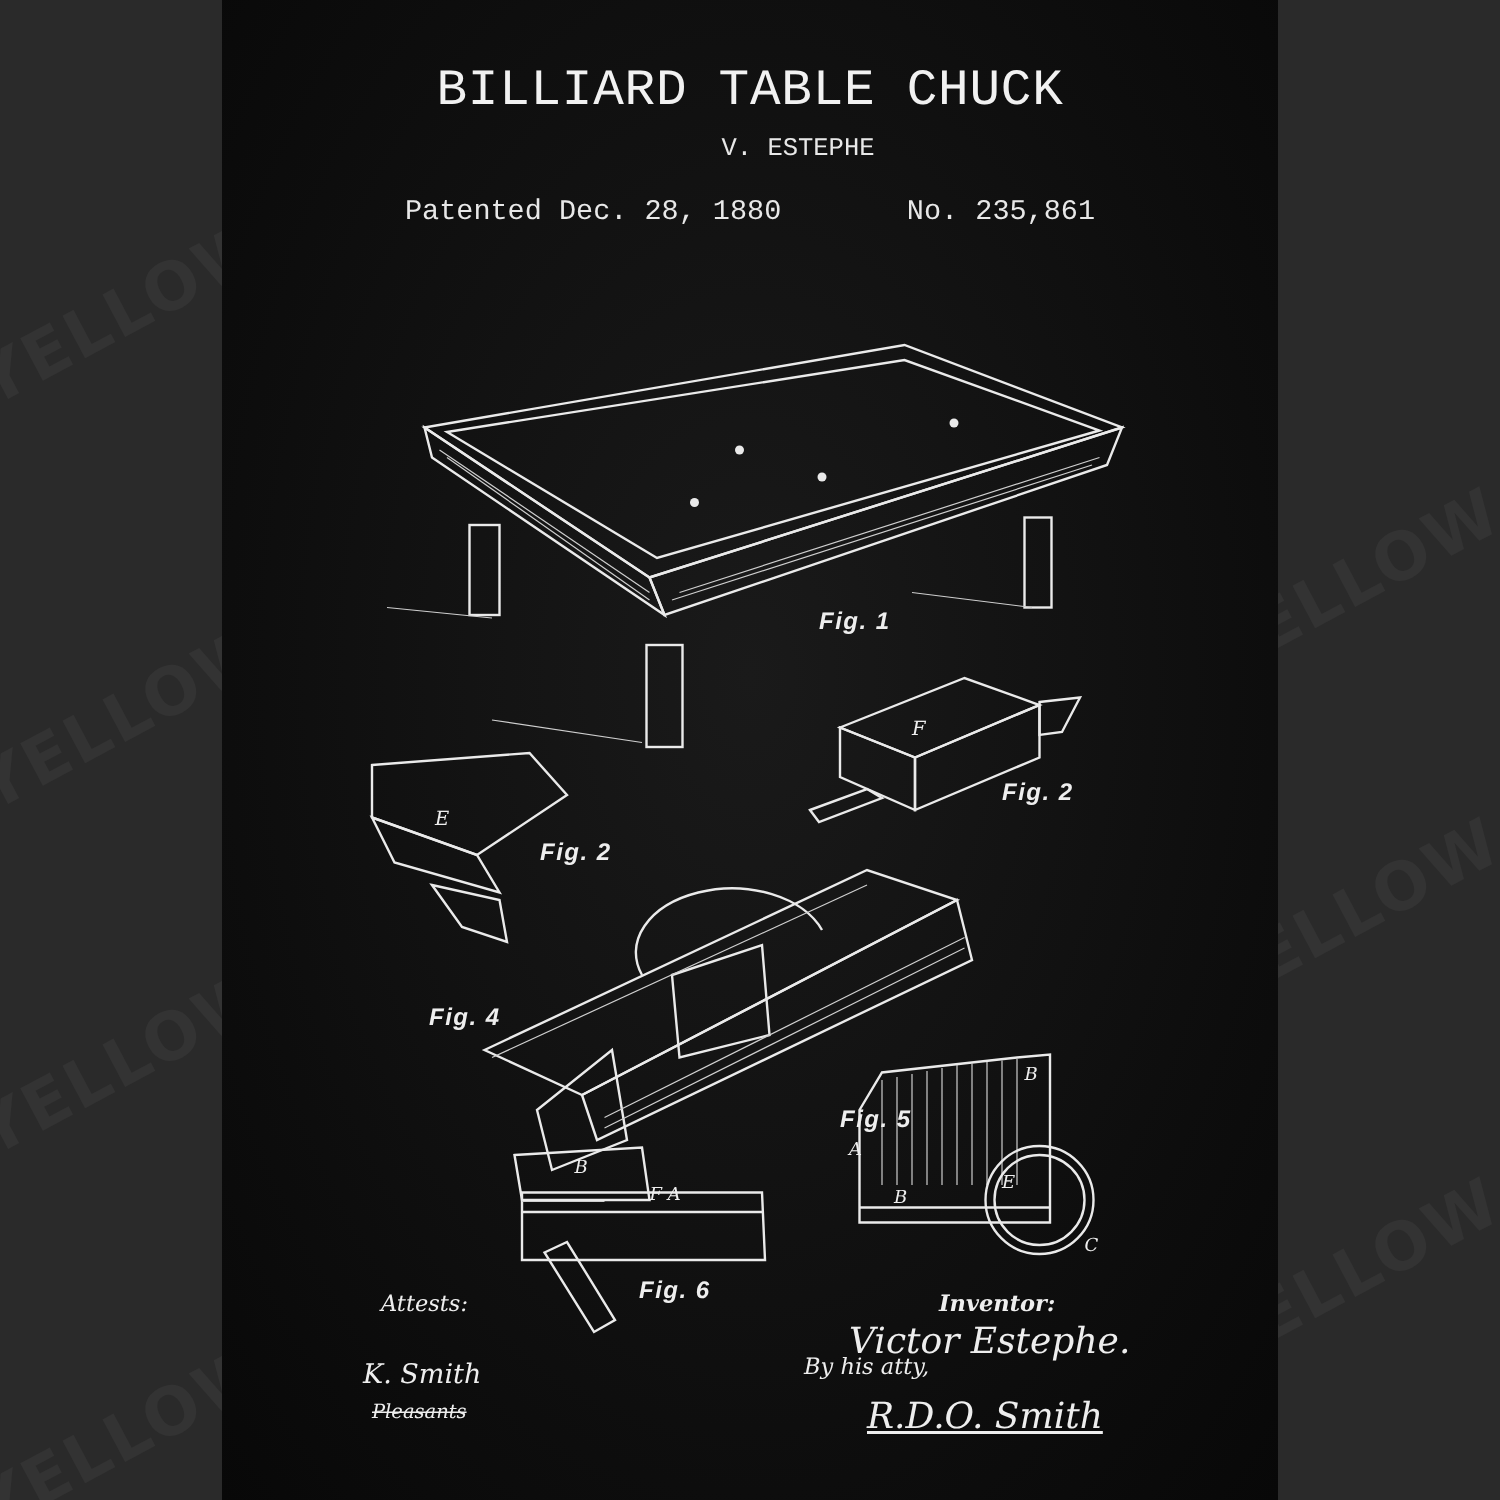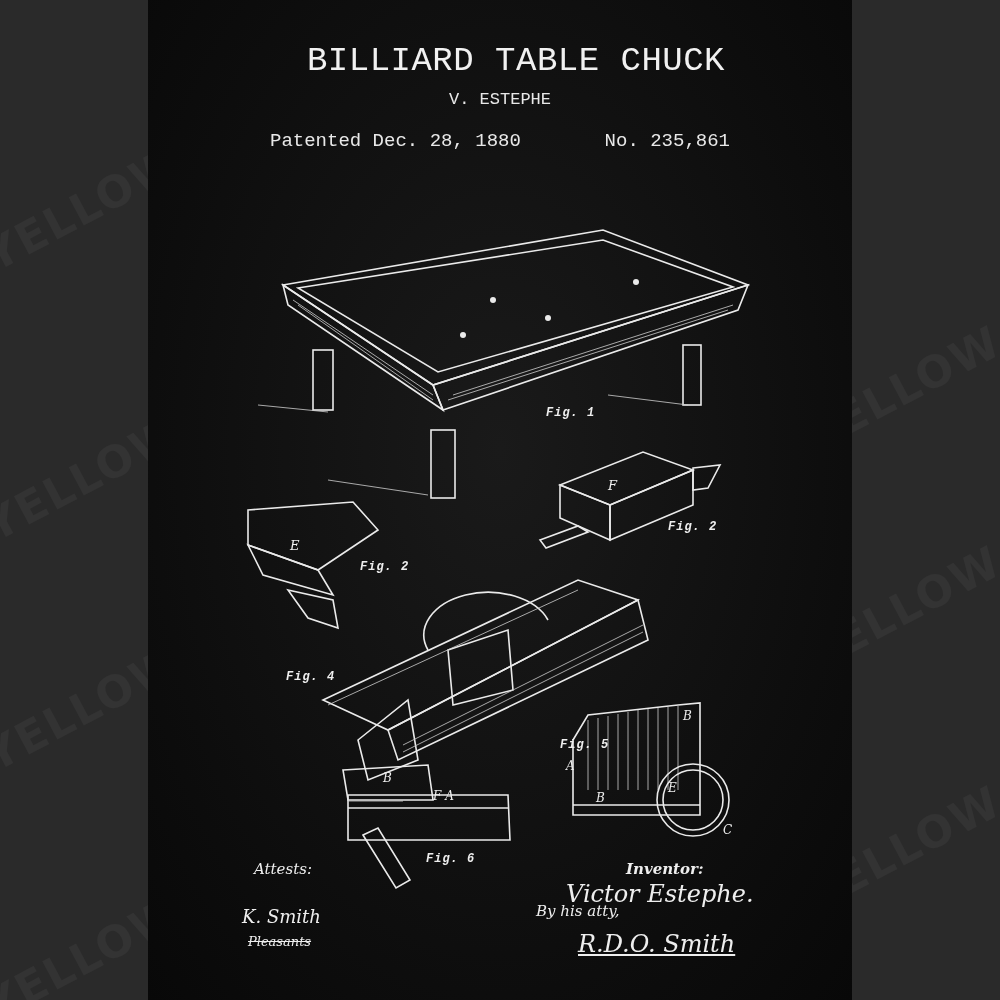--- a/index.html
+++ b/index.html
@@ -1,24 +1,24 @@
 <!DOCTYPE html>
 <html><head>
 <meta charset="utf-8">
 <style>
   html,body{margin:0;padding:0;}
   body{width:1000px;height:1000px;background:#2a2a2a;position:relative;overflow:hidden;font-family:"DejaVu Serif",serif;}
   .wm{position:absolute;color:rgba(255,255,255,0.045);font-family:"DejaVu Sans",sans-serif;font-weight:bold;font-size:44px;transform:rotate(-28deg);white-space:nowrap;letter-spacing:2px;}
   .poster{position:absolute;left:148px;top:0;width:704px;height:1000px;background:#0e0e0e;
     background-image:radial-gradient(ellipse at 50% 45%,#1a1a1a 0%,#0d0d0d 70%,#080808 100%);}
-  .title{position:absolute;left:0;width:100%;top:42px;text-align:center;color:#f1f1f1;font-family:"Liberation Mono","DejaVu Sans Mono",monospace;font-size:34px;letter-spacing:0.5px;margin-left:16px;}
-  .inventor{position:absolute;left:0;width:100%;top:90px;text-align:center;color:#e8e8e8;font-family:"Liberation Mono",monospace;font-size:17px;}
+  .title{position:absolute;left:0;width:100%;top:42px;text-align:center;color:#f1f1f1;font-family:"Liberation Mono","DejaVu Sans Mono",monospace;font-size:34px;letter-spacing:0.5px;}
+  .inventor{position:absolute;left:0;width:100%;top:90px;text-align:center;color:#e8e8e8;font-family:"Liberation Mono",monospace;font-size:17px;padding-left:32px;}
   .patented{position:absolute;left:122px;top:130px;color:#e8e8e8;font-family:"Liberation Mono",monospace;font-size:19px;}
   .number{position:absolute;right:122px;top:130px;color:#e8e8e8;font-family:"Liberation Mono",monospace;font-size:19px;}
-  .fig{position:absolute;color:#eee;font-family:Liberation Mono, monospace;font-style:italic;font-weight:bold;font-size:12px;letter-spacing:1px;}
+  .fig{position:absolute;color:#eee;font-family:Liberation Sans, sans-serif;font-style:italic;font-weight:bold;font-size:16px;letter-spacing:1px;}
   .sig{position:absolute;color:#eee;font-family:"DejaVu Serif",serif;font-style:italic;}
   svg.art{position:absolute;left:0;top:0;}
   svg .l{stroke:#eaeaea;fill:none;stroke-width:1.6;}
   svg .h{stroke:#cfcfcf;fill:none;stroke-width:0.8;}
   svg .f{fill:#eaeaea;}
 </style>
 </head>
 <body>
 
 <div class="wm" style="left:-40px;top:120px;">YELLOW OCTOPUS</div>

